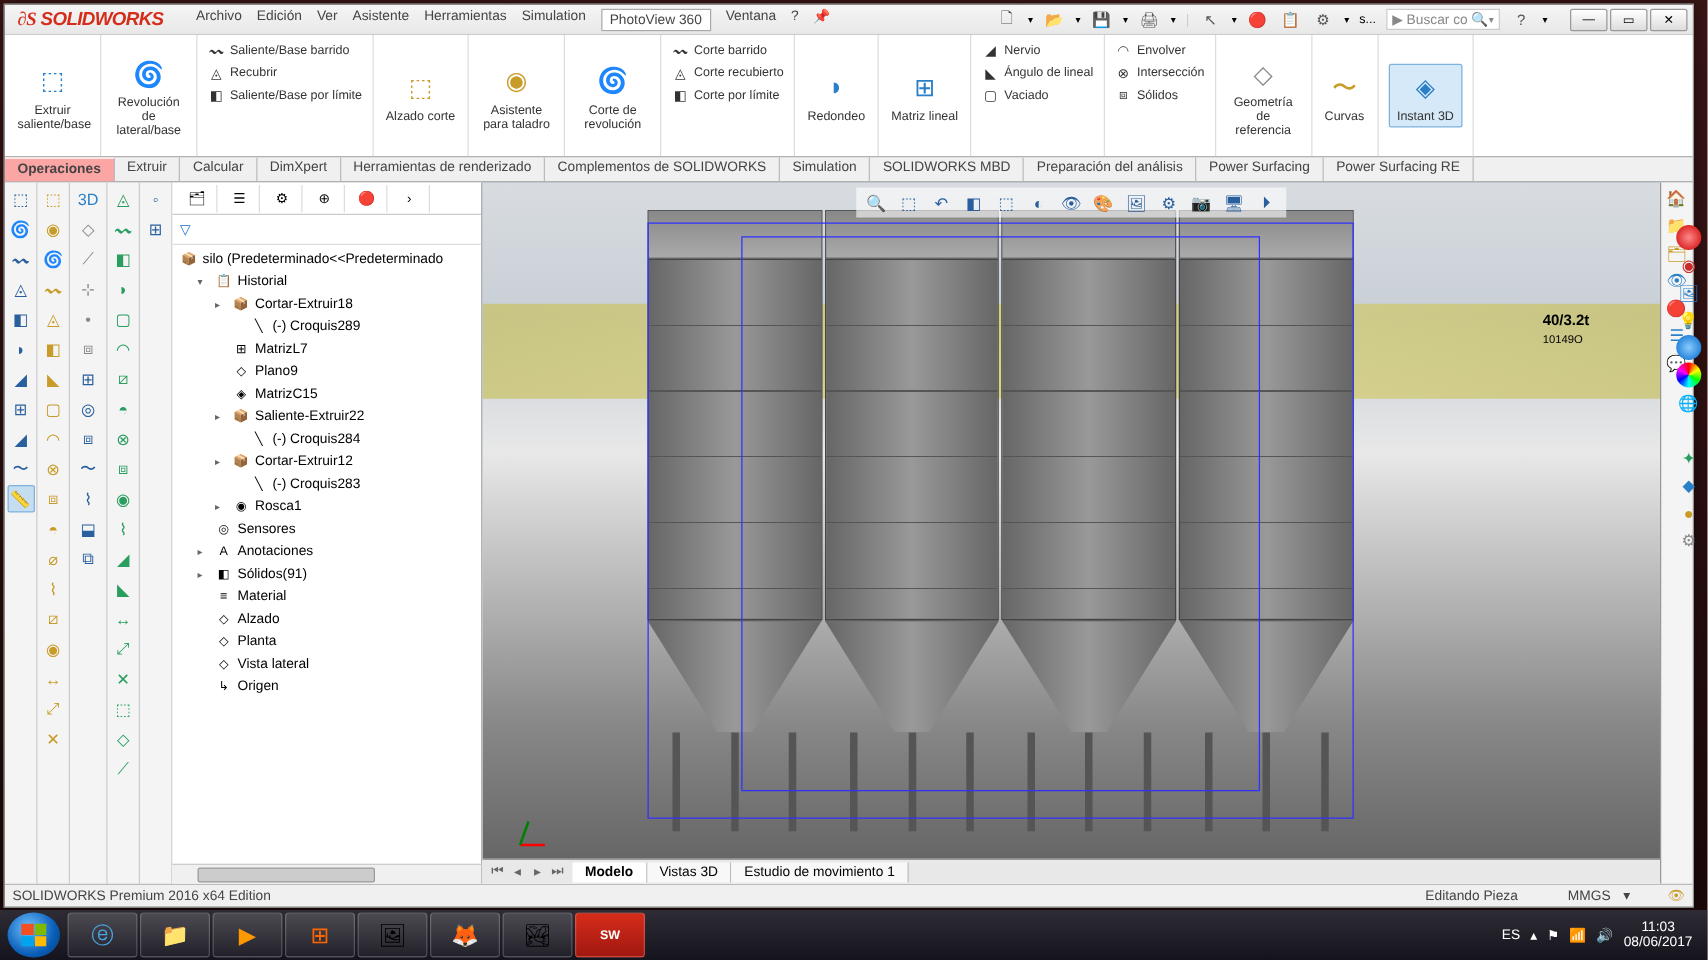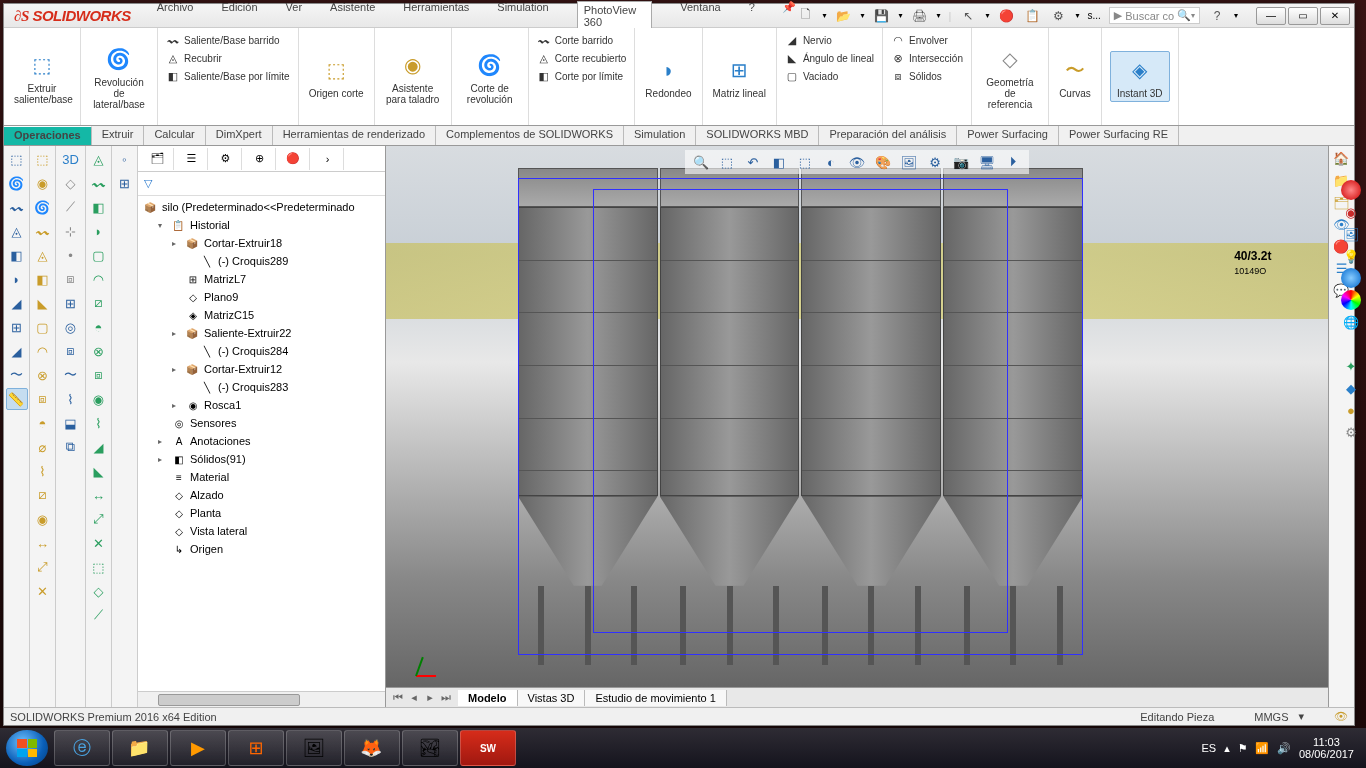--- a/index.html
+++ b/index.html
@@ -3,42 +3,42 @@
 <meta charset="utf-8">
 <style>
 * { margin: 0; padding: 0; box-sizing: border-box; font-family: 'Segoe UI', Tahoma, sans-serif; }
 body { width: 1366px; height: 768px; overflow: hidden; background: linear-gradient(to bottom, #3a1515, #1a0808); position: relative; }
 
 .window { position: absolute; top: 3px; left: 3px; width: 1352px; height: 723px; background: #fff; border: 1px solid #888; box-shadow: 0 0 10px rgba(0,0,0,0.5); display: flex; flex-direction: column; }
 
 .titlebar { height: 24px; background: linear-gradient(to bottom, #f5f5f5, #e8e8e8); display: flex; align-items: center; padding: 0 4px; font-size: 11px; border-bottom: 1px solid #ccc; }
 .logo { color: #d62c1a; font-weight: bold; font-size: 15px; letter-spacing: -0.5px; font-style: italic; margin-right: 20px; padding: 2px 6px; }
 .logo .ds { font-family: cursive; font-weight: bold; }
-.menu-items { display: flex; gap: 28px; color: #444; flex: 1; }
+.menu-items { display: flex; gap: 12px; color: #444; flex: 1; }
 .menu-items span { cursor: default; }
 .menu-items span.active { background: #fff; border: 1px solid #aaa; padding: 2px 6px; }
 .titlebar-right { display: flex; gap: 8px; align-items: center; }
 .tb-icon { width: 18px; height: 16px; display: inline-flex; align-items: center; justify-content: center; font-size: 12px; color: #555; }
 .search-box { display: flex; align-items: center; border: 1px solid #ccc; padding: 1px 4px; font-size: 11px; color: #888; background: #fff; }
 .win-controls { display: flex; gap: 2px; margin-left: 10px; }
 .win-btn { width: 30px; height: 18px; border: 1px solid #999; background: linear-gradient(to bottom,#fff,#ddd); display: flex; align-items: center; justify-content: center; font-size: 10px; border-radius: 2px; }
 
 .ribbon { height: 98px; background: #fff; display: flex; align-items: stretch; border-bottom: 1px solid #999; font-size: 10px; color: #333; }
 .ribbon-group { display: flex; flex-direction: column; align-items: center; justify-content: center; padding: 4px 8px; border-right: 1px solid #ddd; }
 .ribbon-group.wide { flex-direction: column; align-items: flex-start; justify-content: flex-start; padding: 4px 6px; gap: 2px; }
 .ribbon-large { display: flex; flex-direction: column; align-items: center; gap: 2px; padding: 2px; }
 .ribbon-small { display: flex; align-items: center; gap: 4px; padding: 1px 2px; white-space: nowrap; }
 .ribbon-icon-lg { width: 32px; height: 32px; display: flex; align-items: center; justify-content: center; font-size: 20px; }
 .ribbon-icon-sm { width: 14px; height: 14px; display: flex; align-items: center; justify-content: center; font-size: 11px; }
 .ribbon-label { text-align: center; line-height: 1.1; max-width: 56px; }
 .ribbon-active { background: #d6e9f8; border: 1px solid #7fb1dc; border-radius: 2px; padding: 2px 6px; }
 
 .tabs-row { height: 20px; display: flex; background: #f0f0f0; border-bottom: 1px solid #999; font-size: 11px; }
 .tab { padding: 2px 10px; border-right: 1px solid #bbb; color: #444; cursor: default; }
-.tab.active { background: #14b8a6; font-weight: bold; border-top: 1px solid #fff; }
+.tab.active { background: #fca5a5; font-weight: bold; border-top: 1px solid #fff; }
 
 .main-area { flex: 1; display: flex; min-height: 0; }
 
 .left-toolbars { display: flex; background: #f4f4f4; }
 .toolbar-col { width: 26px; display: flex; flex-direction: column; border-right: 1px solid #ccc; padding: 2px 0; gap: 2px; }
 .toolbar-col.wide { width: 30px; }
 .tool-btn { width: 22px; height: 22px; margin: 0 auto; display: flex; align-items: center; justify-content: center; font-size: 13px; color: #2a5f9e; border-radius: 2px; }
 .tool-btn.sel { background: #c5ddf0; border: 1px solid #7fb1dc; }
 
 .feature-panel { width: 248px; background: #fff; border-right: 1px solid #999; display: flex; flex-direction: column; font-size: 11px; }
@@ -171,21 +171,21 @@
           <span>Recubrir</span>
         </div>
       <div class="ribbon-small">
           <span class="ribbon-icon-sm">◧</span>
           <span>Saliente/Base por límite</span>
         </div>
     </div>
     <div class="ribbon-group">
       <div class="ribbon-large">
           <div class="ribbon-icon-lg" style="color:#c99c2a">⬚</div>
-          <div class="ribbon-label">Origen
+          <div class="ribbon-label">Alzado
 corte</div>
         </div>
     </div>
     <div class="ribbon-group">
       <div class="ribbon-large">
           <div class="ribbon-icon-lg" style="color:#c99c2a">◉</div>
           <div class="ribbon-label">Asistente
 para
 taladro</div>
         </div>

